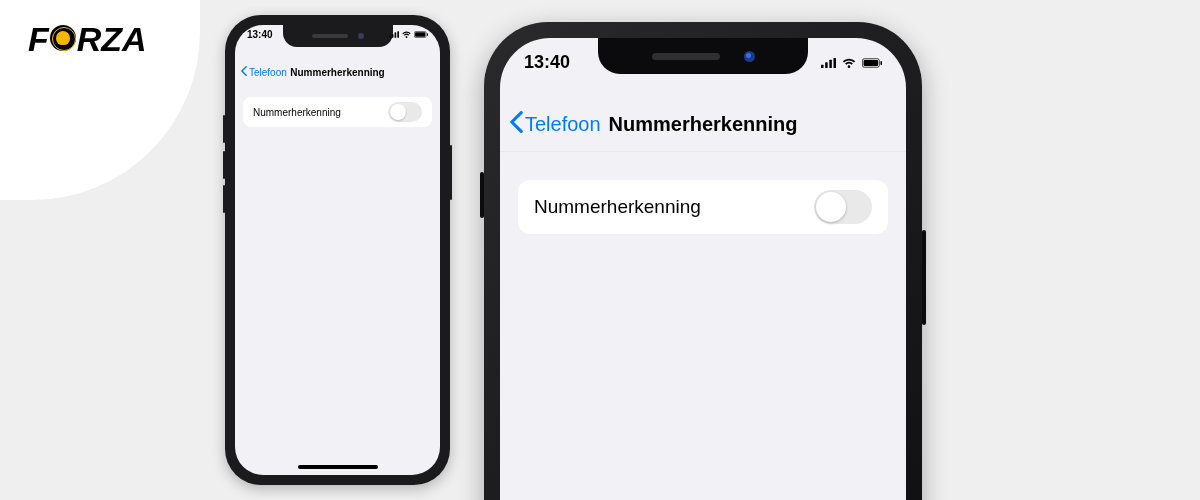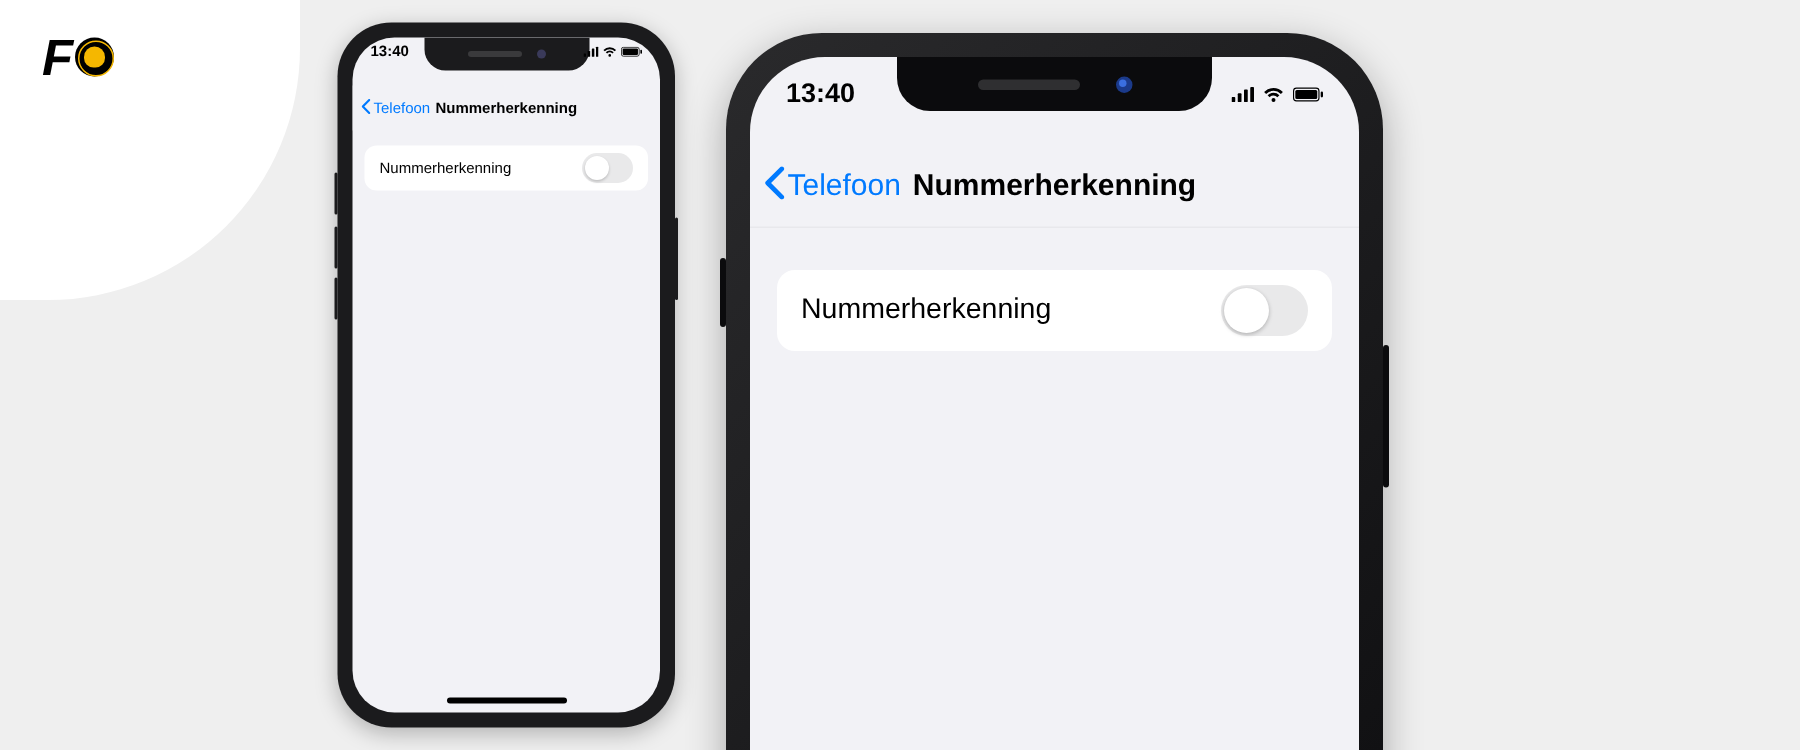--- a/index.html
+++ b/index.html
@@ -289,20 +289,21 @@
   .status-sm svg.ibatt { width: 14px; height: 7px; }
 </style>
 </head>
 <body>
 
 <div class="corner"></div>
 
 <div class="logo">
   <span>F</span>
   <span class="lion"></span>
+  <span>RZA</span>
 </div>
 
 <div class="phone-sm">
   <div class="screen">
 
     <div class="notch-sm">
       <div class="speaker"></div>
       <div class="cam"></div>
     </div>
 

